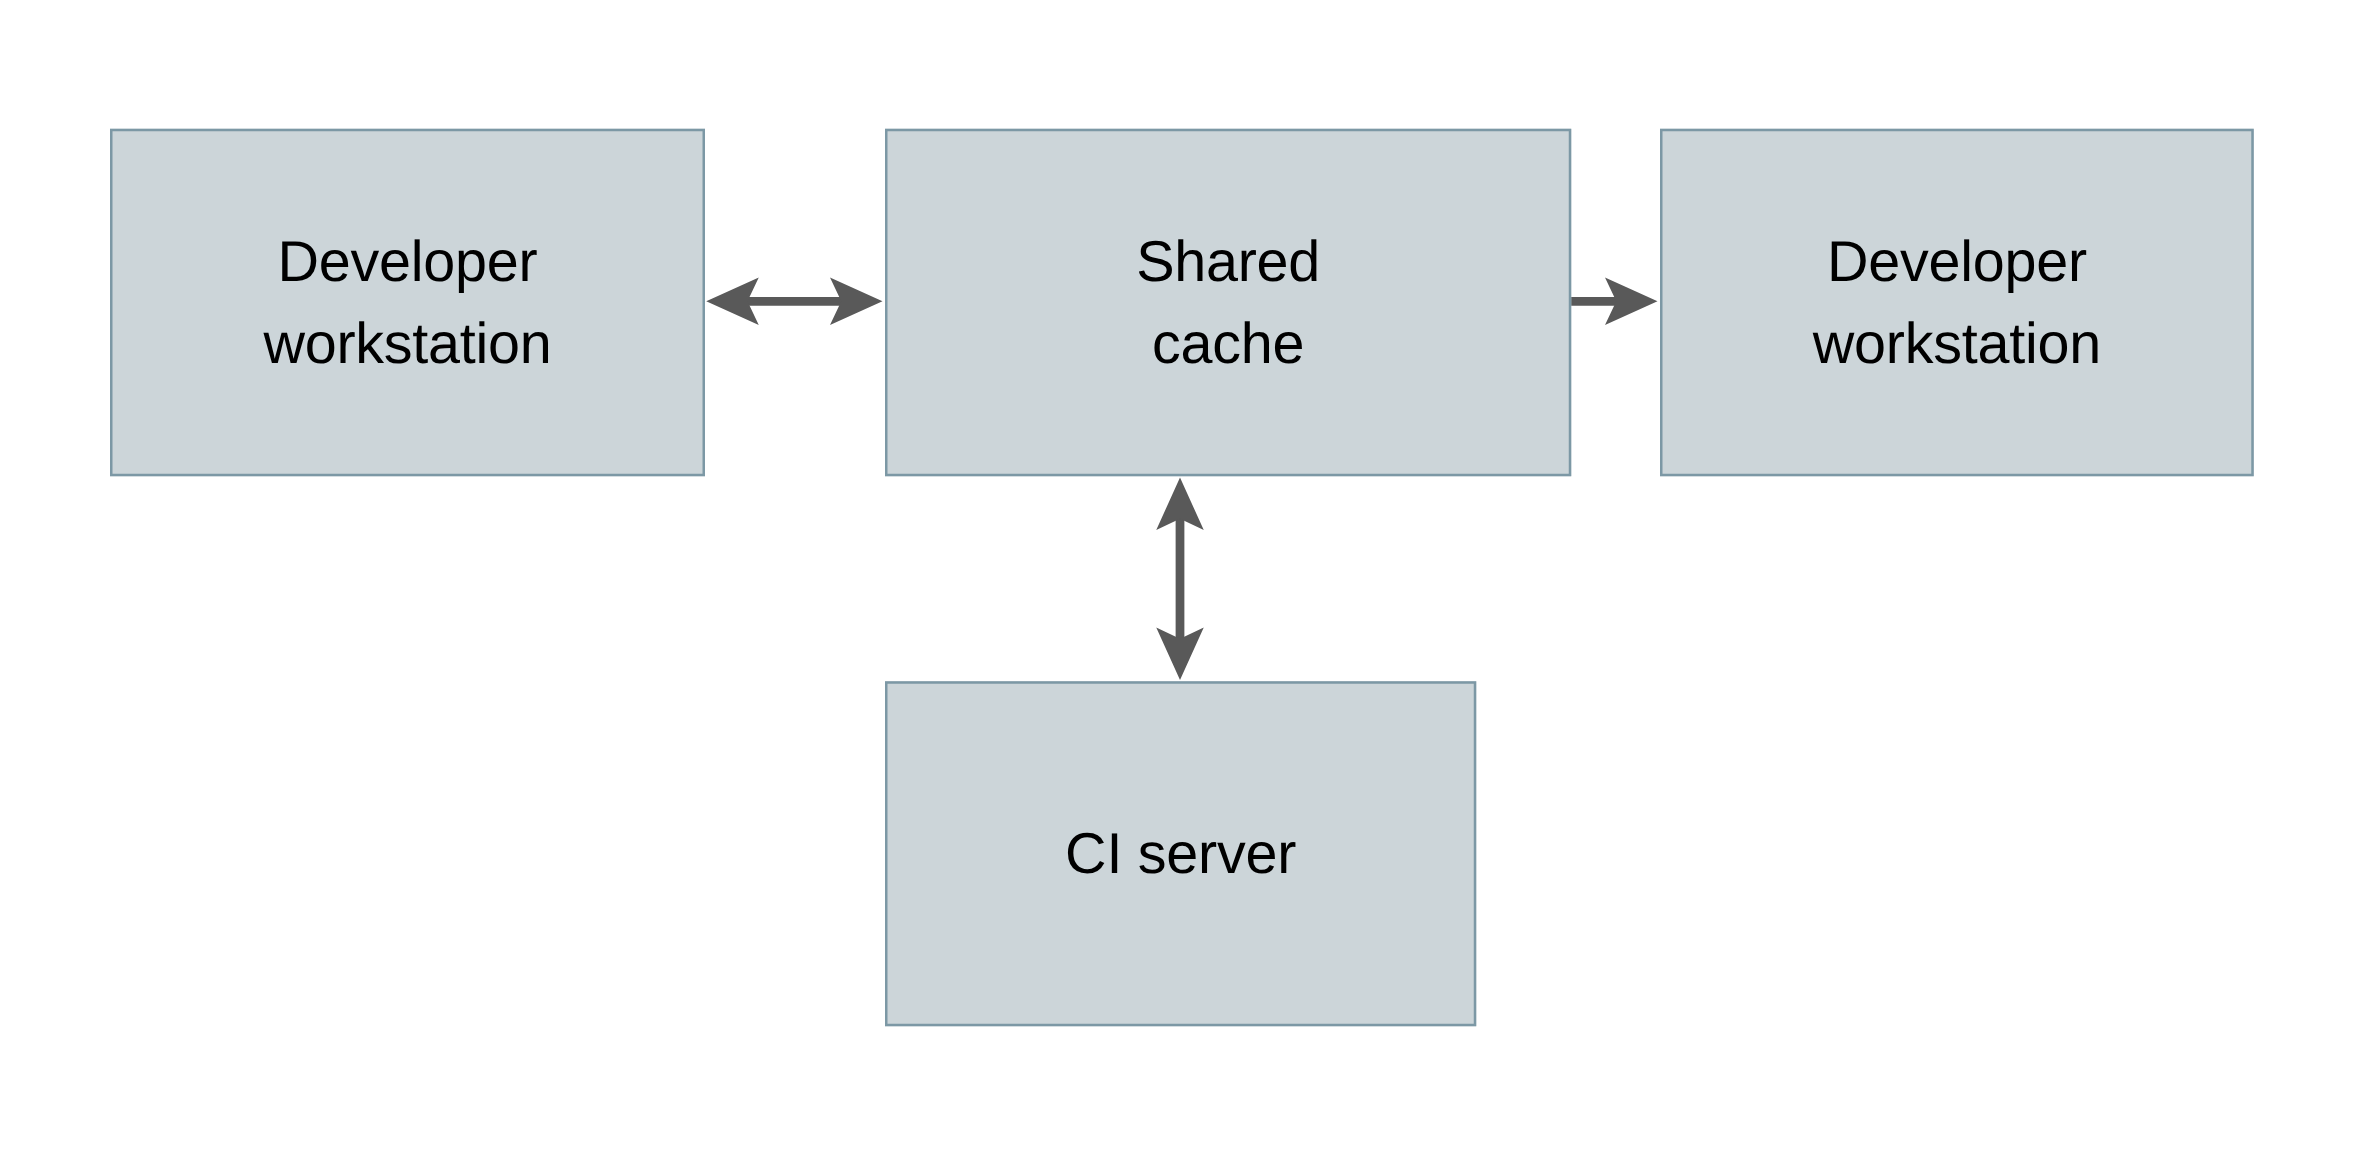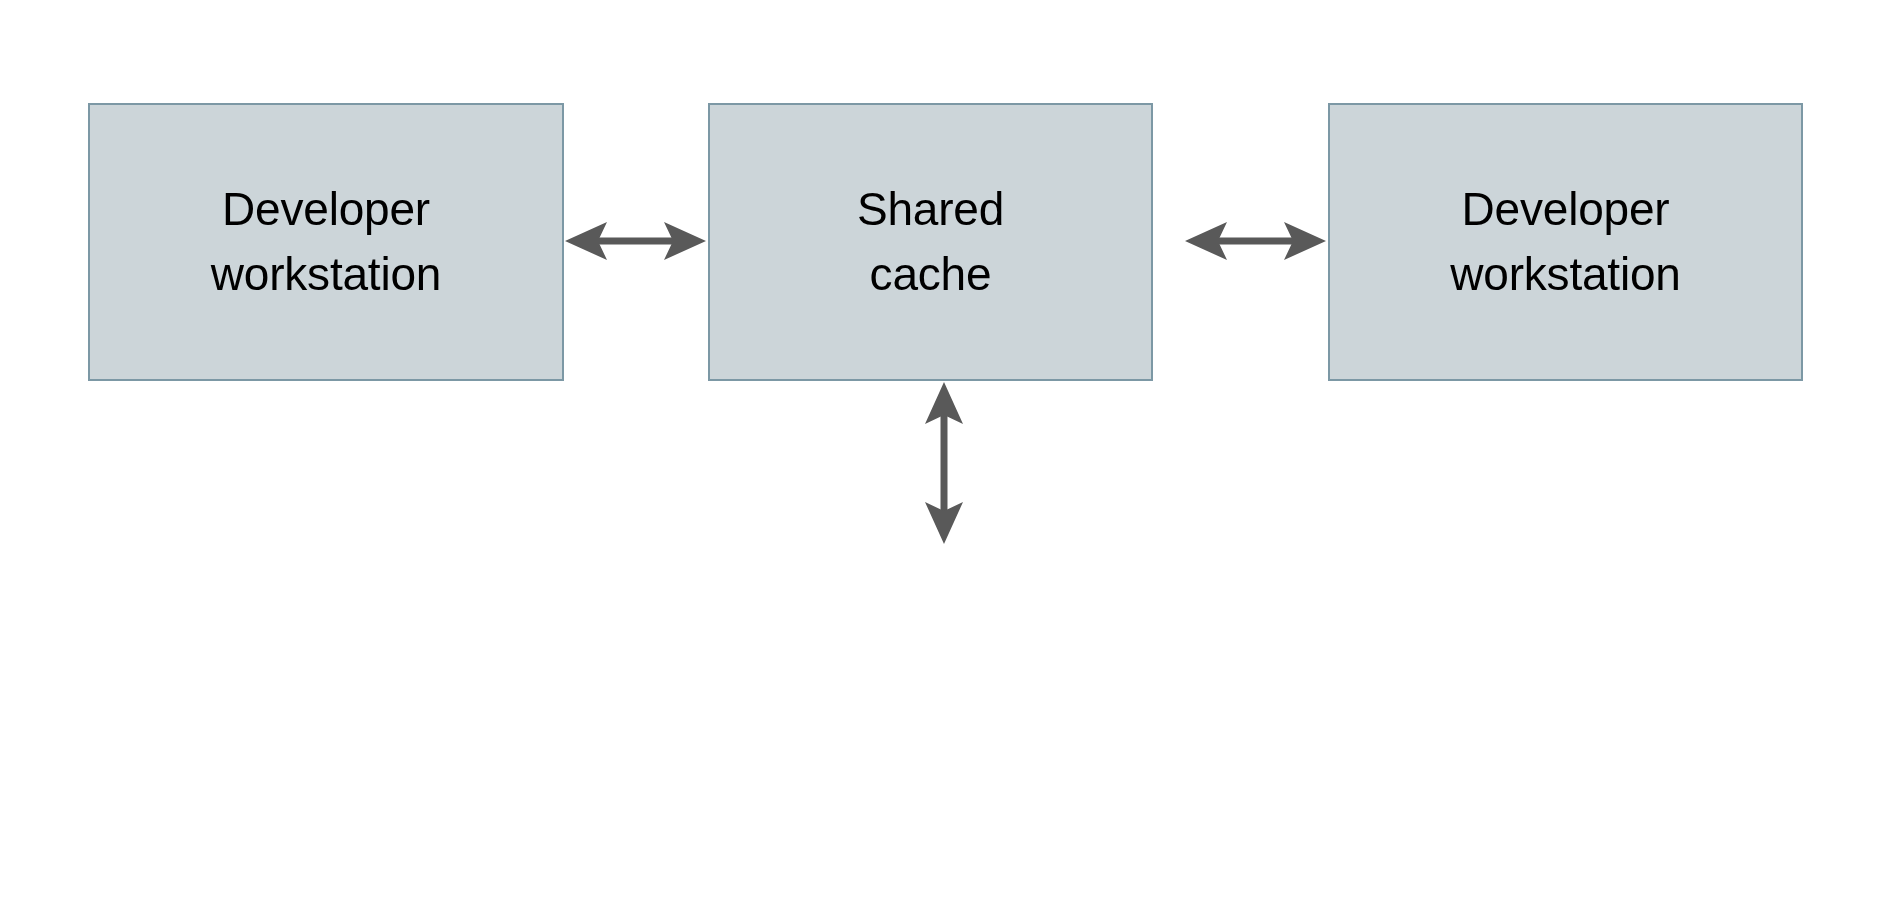--- a/index.html
+++ b/index.html
@@ -29,21 +29,21 @@
   .node-label {
     color: #000000;
     font-size: 46px;
     line-height: 1.42;
     font-weight: 400;
     letter-spacing: -0.2px;
     white-space: pre-line;
   }
   
   #node-dev-left   { left: 88px;   top: 103px; width: 476px; height: 278px; }
-  #node-cache      { left: 708px;  top: 103px; width: 445px; height: 278px; }
+  #node-cache      { left: 708px;  top: 103px; width: 549px; height: 278px; }
   #node-dev-right  { left: 1328px; top: 103px; width: 475px; height: 278px; }
   #node-ci         { left: 708px;  top: 545px; width: 473px; height: 276px; }
 
   
   #connectors {
     position: absolute;
     left: 0;
     top: 0;
     width: 1900px;
     height: 922px;
@@ -92,14 +92,17 @@
   <div class="node" id="node-cache">
     <span class="node-label">Shared
 cache</span>
   </div>
 
   <div class="node" id="node-dev-right">
     <span class="node-label">Developer
 workstation</span>
   </div>
 
+  <div class="node" id="node-ci">
+    <span class="node-label">CI server</span>
+  </div>
 
 </div>
 
 </body></html>

